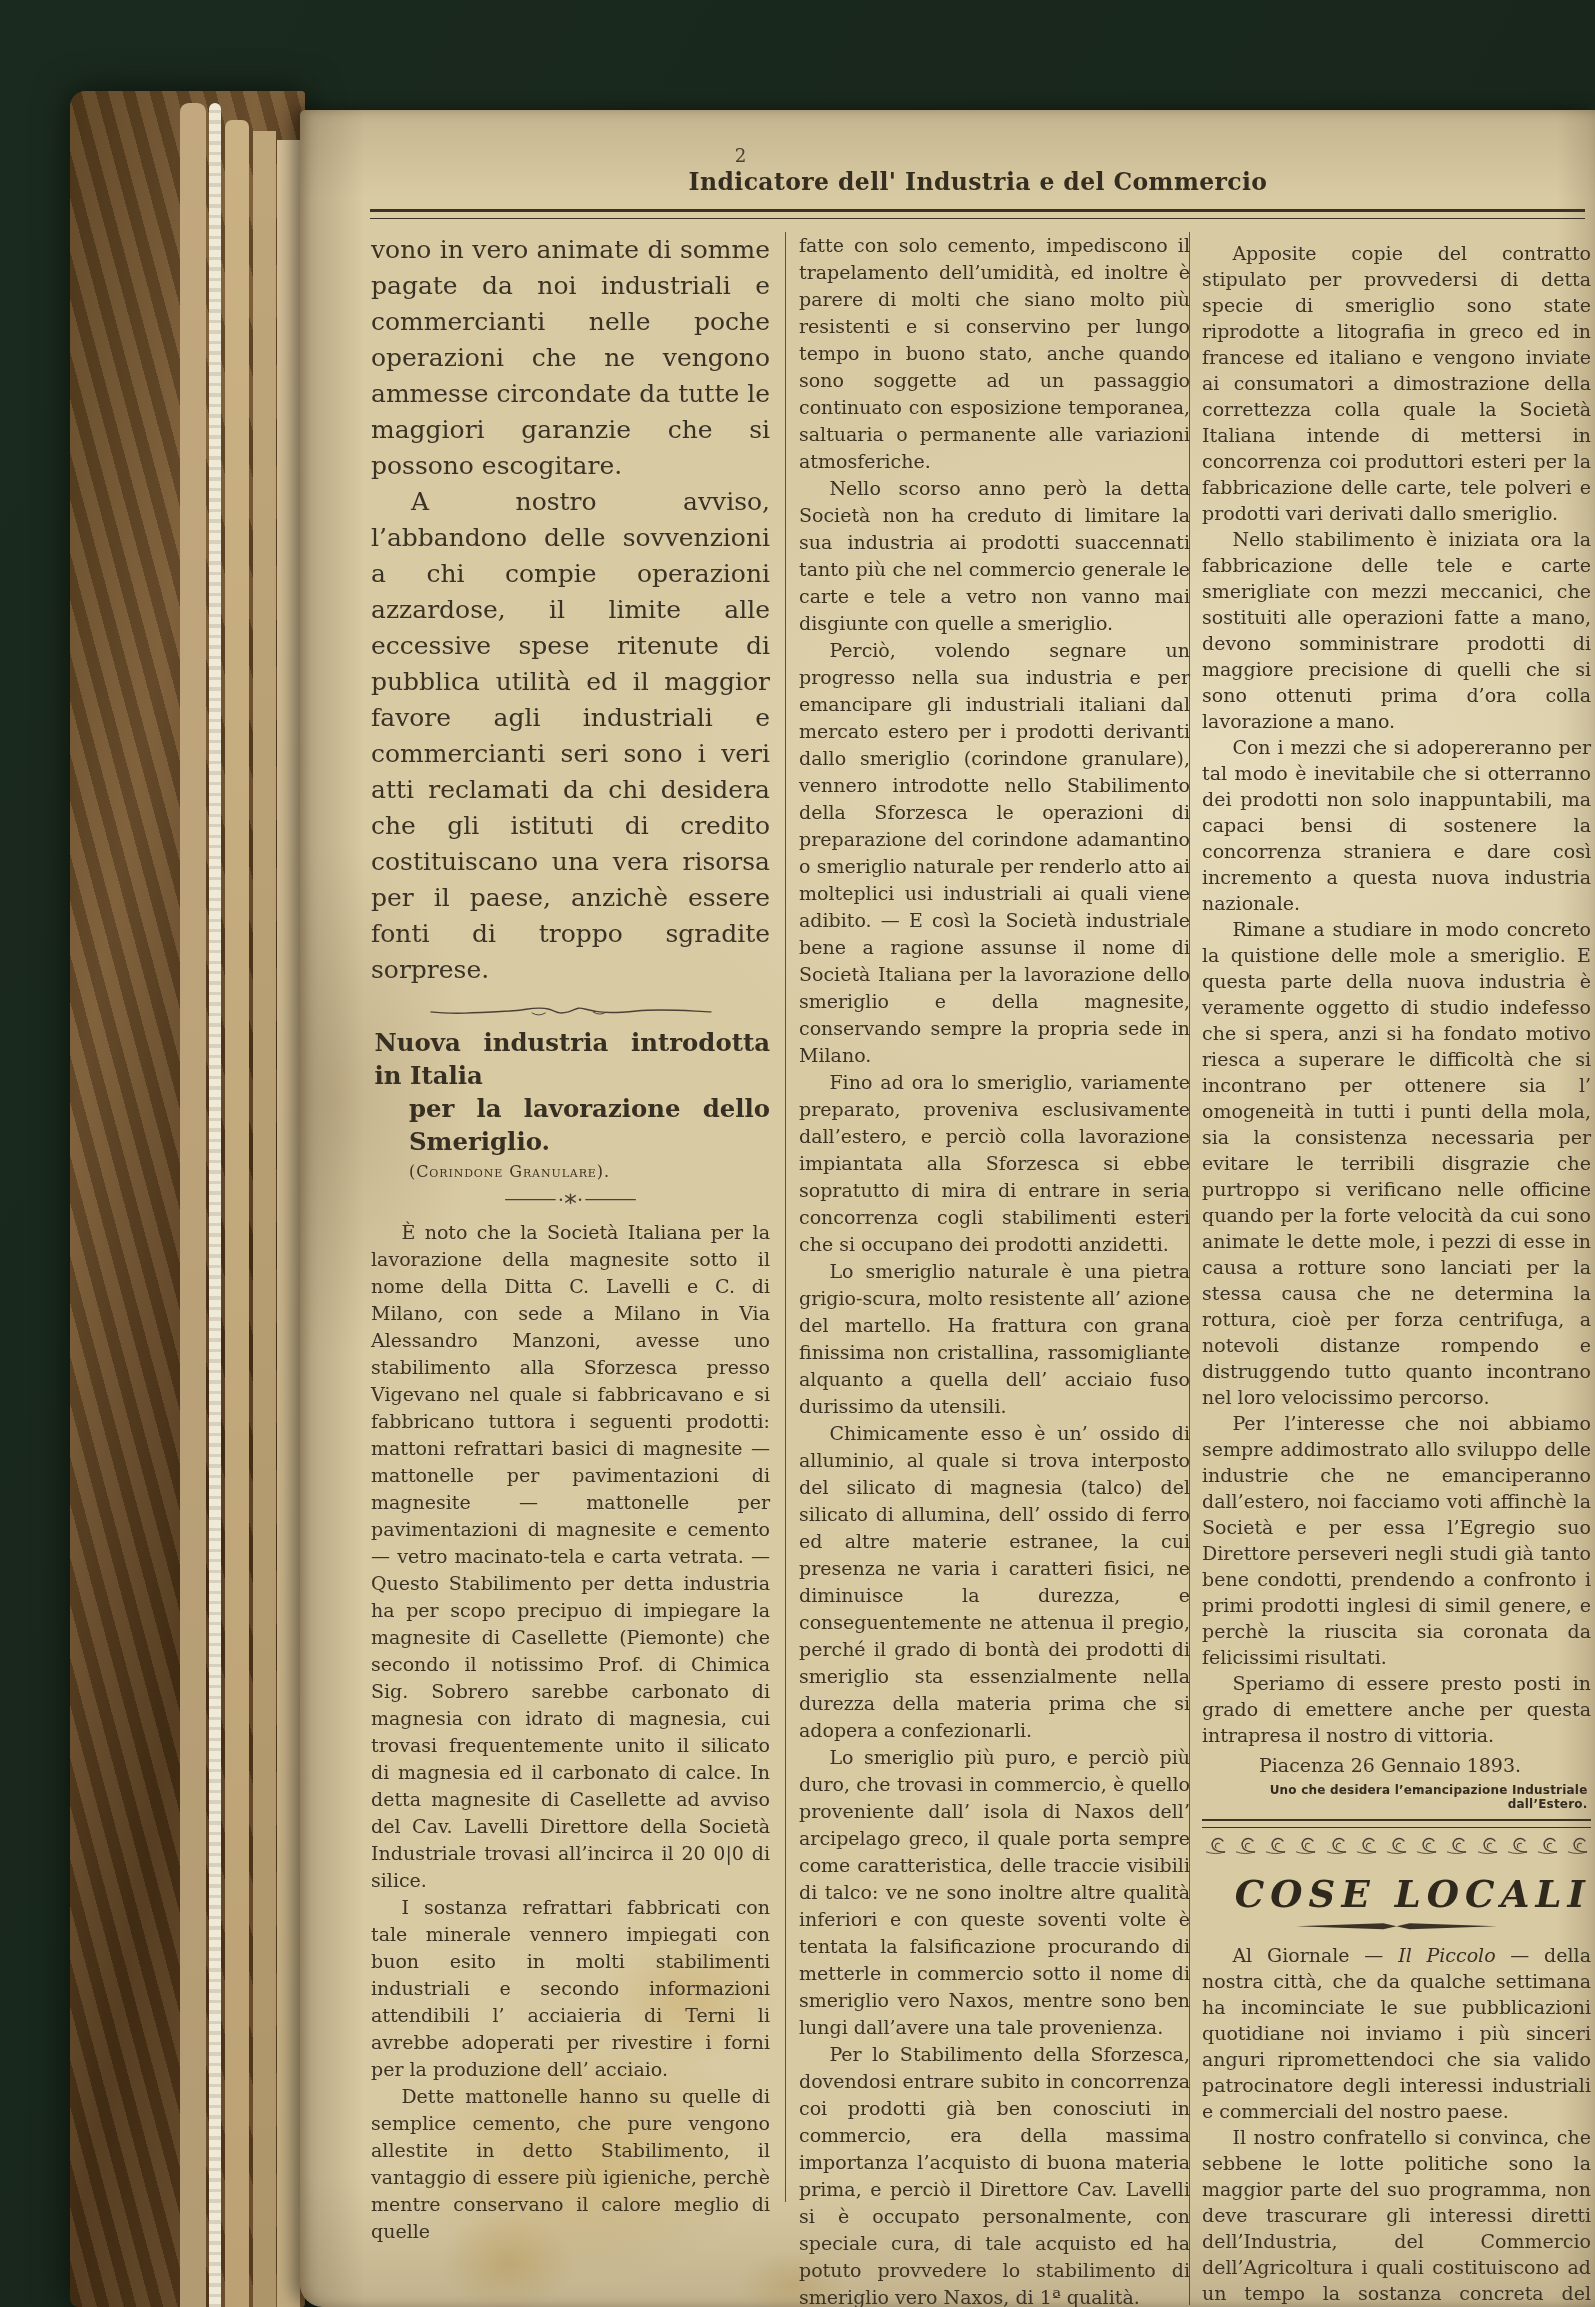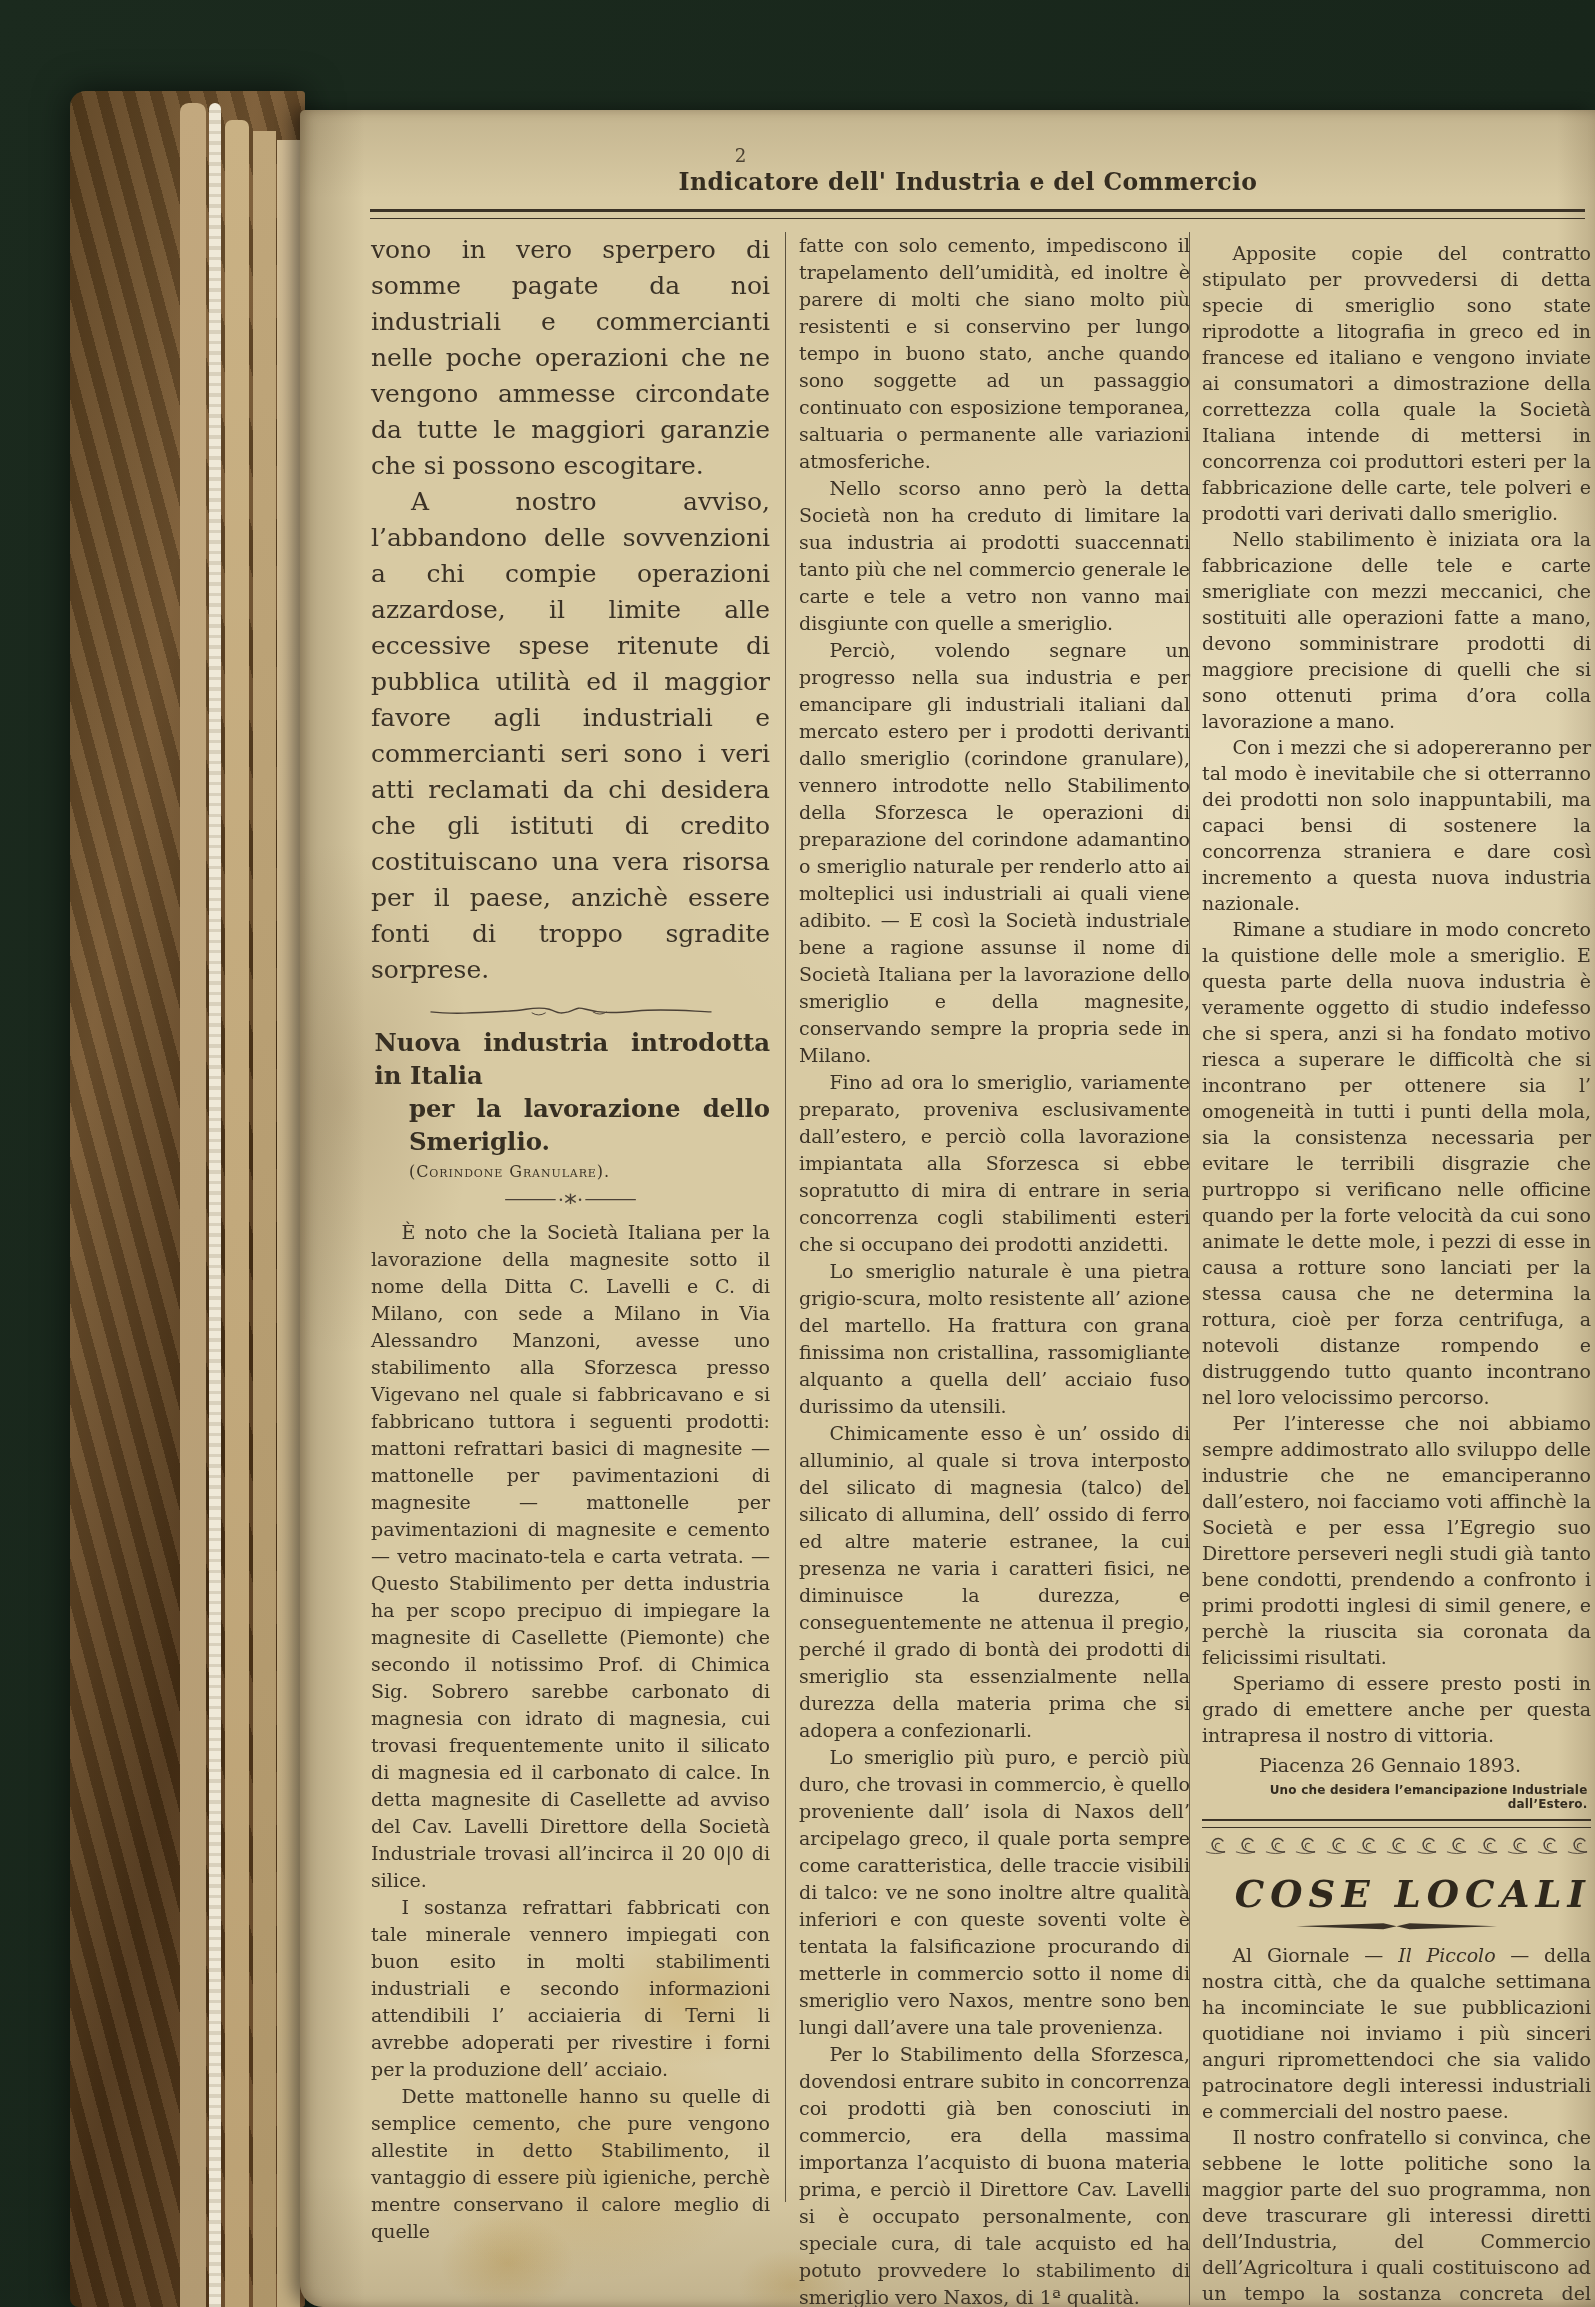--- a/index.html
+++ b/index.html
@@ -37,21 +37,21 @@
       radial-gradient(131px 96px at 30% 86%, rgba(190,146,58,0.30), rgba(0,0,0,0) 70%),
       radial-gradient(96px 70px at 16% 98%, rgba(180,138,52,0.32), rgba(0,0,0,0) 70%),
       radial-gradient(78px 52px at 38% 99%, rgba(180,138,52,0.26), rgba(0,0,0,0) 70%),
       radial-gradient(192px 366px at 3% 45%, rgba(120,95,60,0.22), rgba(0,0,0,0) 70%);
     border-radius:5.2px 0 0 23px;
     box-shadow:inset 5.2px 0 12.2px rgba(70,50,25,0.35), -7px 0 17.4px rgba(0,0,0,0.45);
     color:#3b3226;
   }
   .page-number{position:absolute;left:410px;top:35px;width:61px;text-align:center;
     font-size:18.3px;color:#4a4031;}
-  .journal-title{position:absolute;left:61px;top:58px;width:1214px;text-align:center;
+  .journal-title{position:absolute;left:71px;top:58px;width:1214px;text-align:center;
     font-size:23.5px;font-weight:bold;letter-spacing:0.4px;color:#352d20;}
   .header-rule{position:absolute;left:70px;top:99px;width:1215px;height:6.1px;
     border-top:3.5px solid #3b3226;border-bottom:1.3px solid #3b3226;}
   .col{position:absolute;top:122px;text-align:justify;}
   .col1{left:71px;width:399px;}
   .col2{left:499px;width:391px;}
   .col3{left:902px;width:389px;}
   .vrule{position:absolute;width:0;border-left:1.3px solid rgba(59,50,38,0.8);top:122px;}
   .vrule1{left:485px;height:1970px;}
   .vrule2{left:889px;height:2073px;}
@@ -90,21 +90,21 @@
 
   <div class="page-number">2</div>
   <div class="journal-title">Indicatore dell' Industria e del Commercio</div>
   <div class="header-rule"></div>
 
   <div class="vrule vrule1"></div>
   <div class="vrule vrule2"></div>
 
   <div class="col col1">
     <div class="big-text">
-        <p class="para noindent">vono in vero sperpero di somme pagate da noi industriali e commercianti nelle poche operazioni che ne vengono ammesse circondate da tutte le maggiori garanzie che si possono escogitare.</p>
+        <p class="para noindent">vono in vero animate di somme pagate da noi industriali e commercianti nelle poche operazioni che ne vengono ammesse circondate da tutte le maggiori garanzie che si possono escogitare.</p>
         <p class="para">A nostro avviso, l’abbandono delle sovvenzioni a chi compie operazioni azzardose, il limite alle eccessive spese ritenute di pubblica utilità ed il maggior favore agli industriali e commercianti seri sono i veri atti reclamati da chi desidera che gli istituti di credito costituiscano una vera risorsa per il paese, anzichè essere fonti di troppo sgradite sorprese.</p>
       </div>
 
     <svg class="squiggle" width="288" height="14" viewBox="0 0 330 16">
       <path d="M4 9 C 30 12, 60 10, 95 8 C 115 7, 125 2, 140 6 C 150 9, 150 12, 162 9 C 172 6, 170 3, 182 6 C 196 10, 210 11, 240 8 C 270 5, 300 8, 326 9" stroke="#4a4036" stroke-width="1.6" fill="none"></path>
       <path d="M120 10 q8 5 16 0 M190 9 q8 5 16 0" stroke="#4a4036" stroke-width="1.1" fill="none"></path>
     </svg>
 
     <div class="art-title">
       <span class="t1">Nuova industria introdotta in Italia</span>

